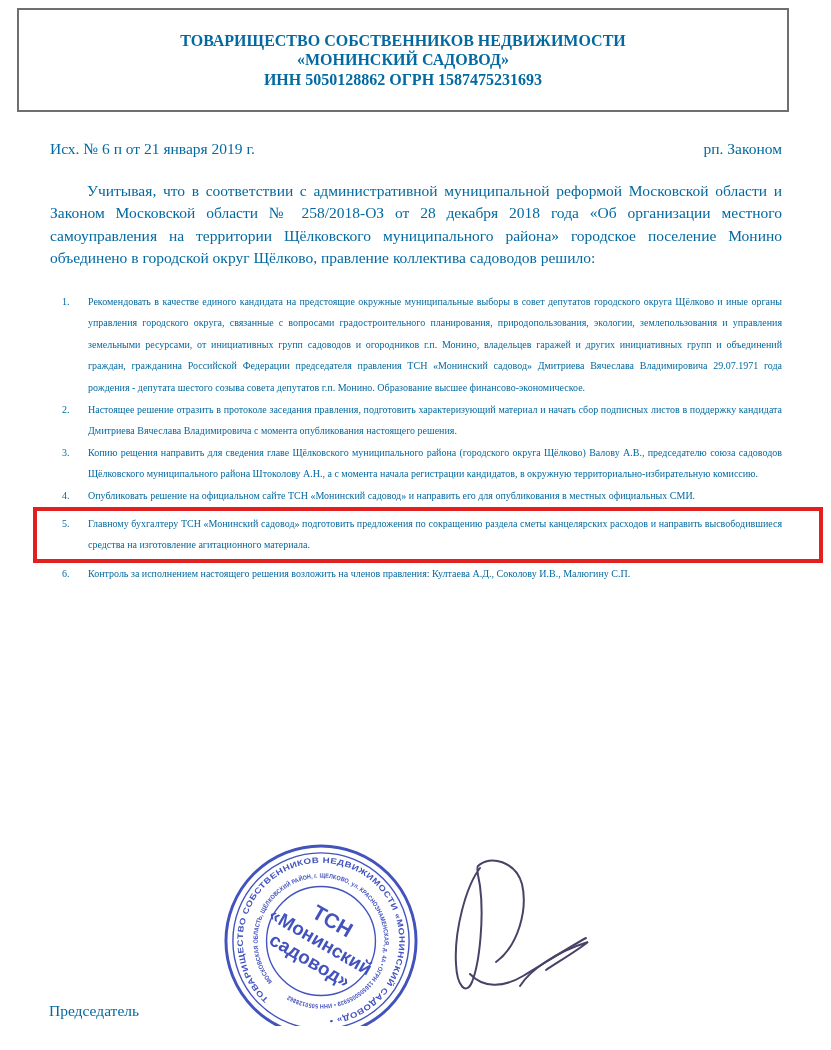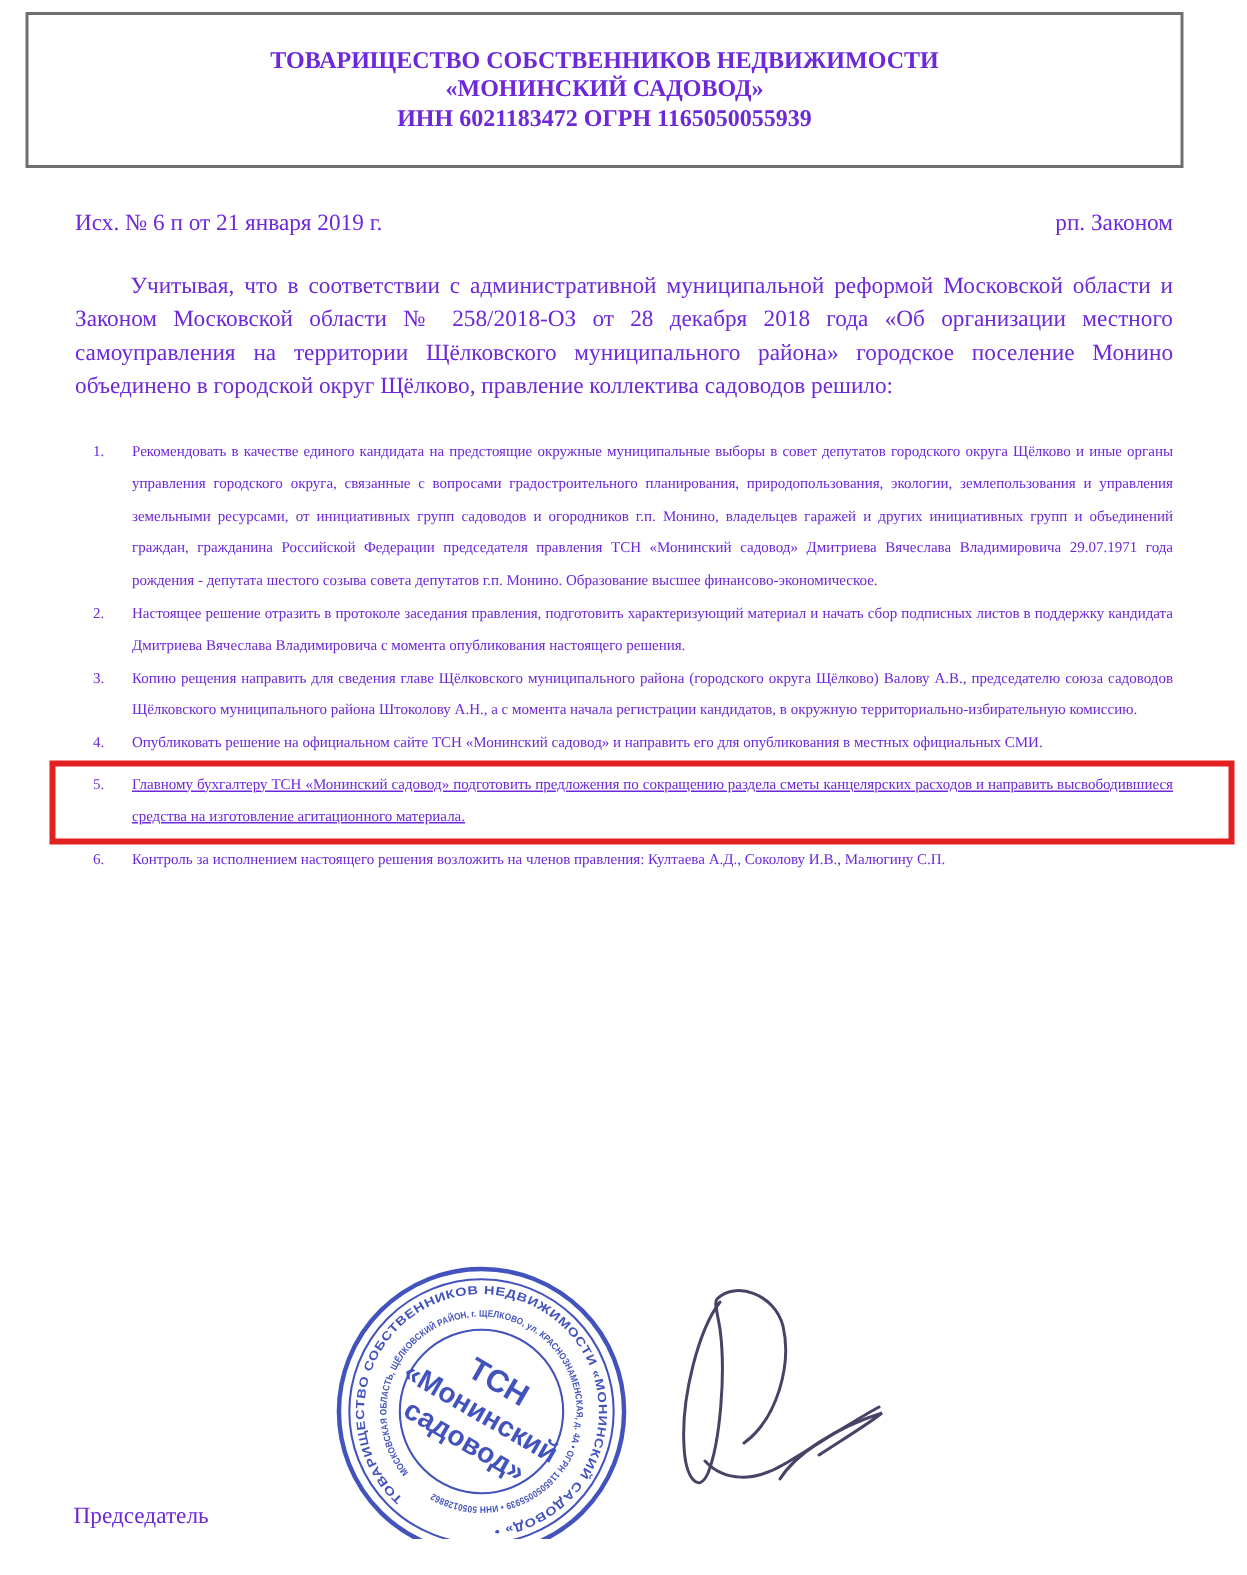--- a/index.html
+++ b/index.html
@@ -1,18 +1,18 @@
 <!DOCTYPE html>
 <html style="--hl: #e32020;"><head>
 <meta charset="utf-8">
 <style>
   html,body{margin:0;padding:0;background:#ffffff;}
   .page{
     position:relative;width:831px;height:1026px;background:#ffffff;overflow:hidden;
-    font-family:"Liberation Serif","DejaVu Serif",serif;color:#6d28d9;
+    font-family:"Liberation Serif","DejaVu Serif",serif;color:#0369a1;
   }
   
   .letterhead{
     position:absolute;left:17px;top:8px;width:768px;height:100px;
     border:2px solid #6f6f6f;
     display:flex;flex-direction:column;justify-content:center;align-items:center;
     text-align:center;font-weight:bold;font-size:16px;line-height:19.5px;
   }
   
   .content{position:absolute;left:50px;top:140px;width:732px;}
@@ -35,40 +35,39 @@
   ol.decisions li{
     position:relative;padding-left:38px;text-align:justify;counter-increment:item;
   }
   ol.decisions li::before{
     content:counter(item) ".";position:absolute;left:12px;top:0;
   }
   ol.decisions li.highlighted{
     border:4px solid var(--hl,#e32020);
     margin-left:-17px;margin-right:-41px;
     padding:2px 37px 3px 51px;
-    text-decoration:underline;
   }
   ol.decisions li.highlighted::before{left:25px;top:2px;}
   
   .stamp{position:absolute;left:222px;top:842px;width:198px;height:198px;}
   .stamp svg{display:block;}
   .signature{position:absolute;left:428px;top:846px;width:180px;height:165px;}
   
   .signoff{position:absolute;left:49px;top:999px;font-size:15.5px;line-height:23px;}
   .signer-name{position:absolute;right:49px;top:1044px;font-size:15.5px;}
 </style>
 </head>
 <body>
 
 <div class="page">
 
   <div class="letterhead">
     <div>ТОВАРИЩЕСТВО СОБСТВЕННИКОВ НЕДВИЖИМОСТИ</div>
     <div>«МОНИНСКИЙ САДОВОД»</div>
-    <div>ИНН 6021183472 ОГРН 1165050055939</div>
+    <div>ИНН 5050128862 ОГРН 1587475231693</div>
   </div>
 
   <div class="content">
 
     <div class="ref-row">
       <span>Исх. № 6 п  от 21 января 2019 г.</span>
       <span>рп. Законом</span>
     </div>
 
 

